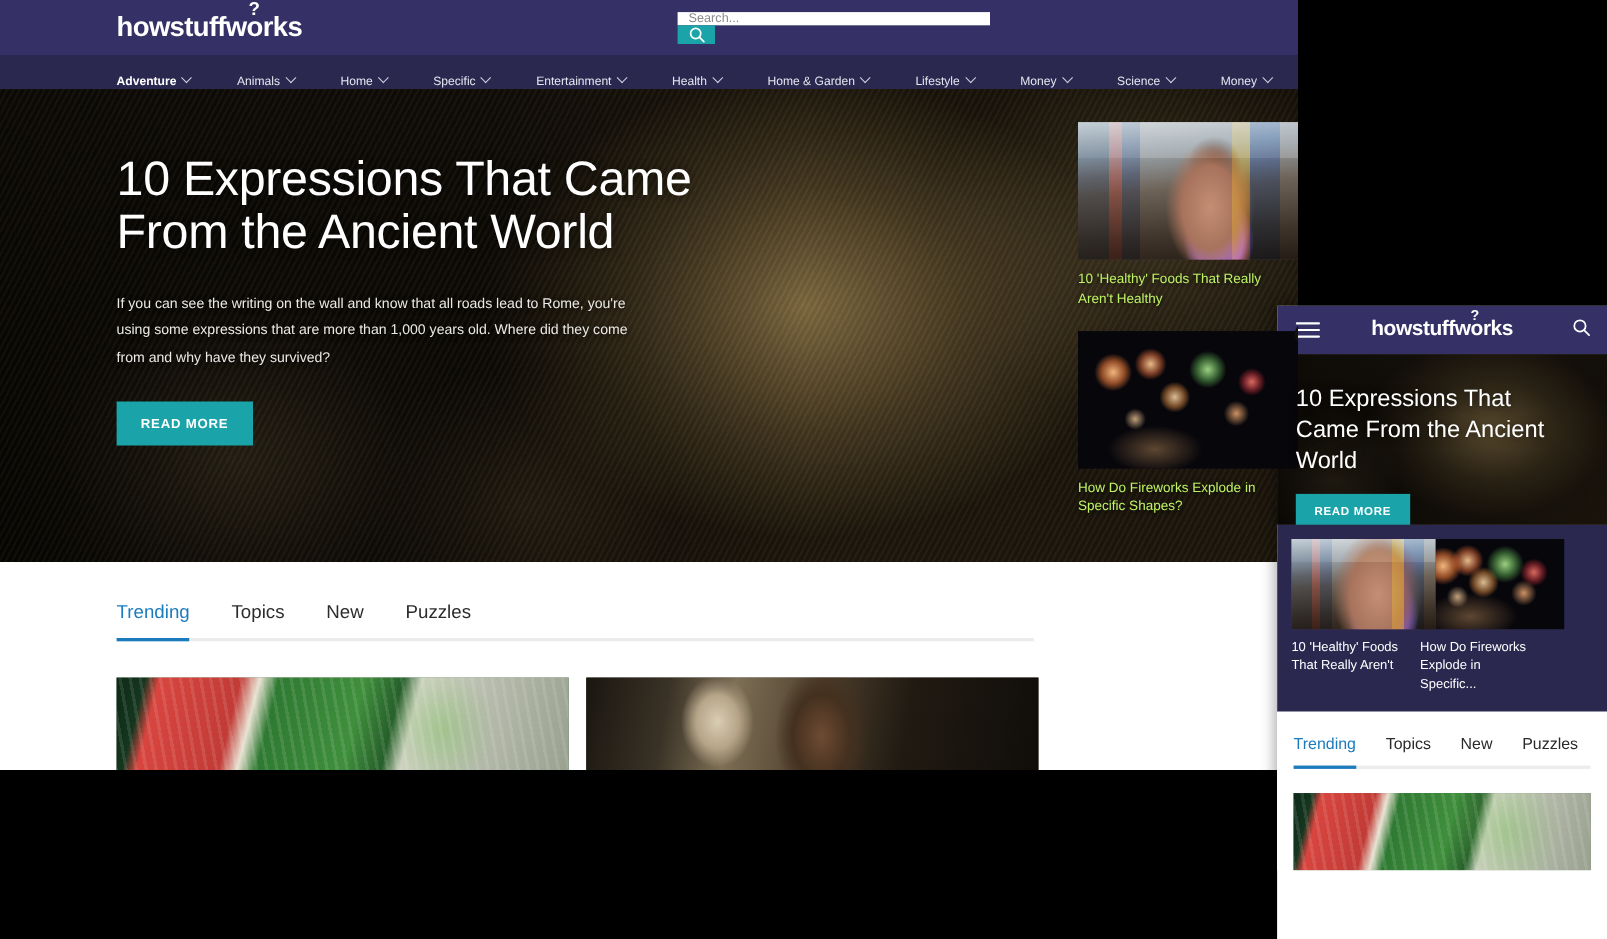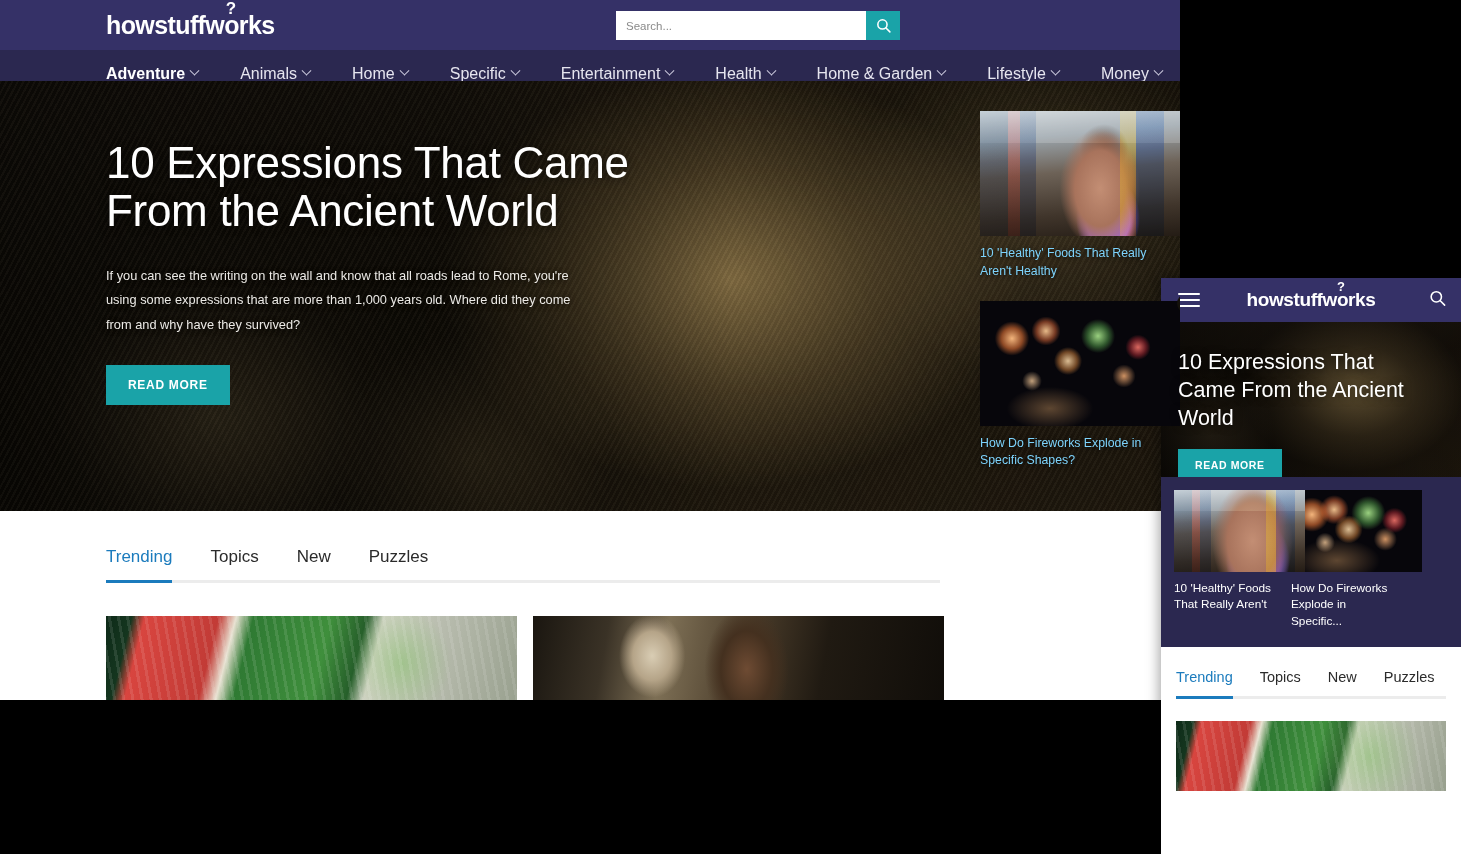--- a/index.html
+++ b/index.html
@@ -38,20 +38,21 @@
   .logo .qmark {
     position: absolute;
     right: 39px; top: -11px;
     font-size: 17px; font-weight: 700;
     line-height: 1;
   }
   .searchwrap {
     position: absolute; right: 280px; top: 11px;
     width: 284px; height: 29px;
     display: flex;
+    flex-direction: column;
   }
   .searchwrap input {
     flex: 1; border: none; outline: none;
     background: #fff;
     padding: 0 10px;
     font-family: "Liberation Sans", sans-serif;
     font-size: 11.5px; color: #333;
   }
   .searchwrap input::placeholder { color: #8a8a8a; }
   .searchbtn {
@@ -62,21 +63,21 @@
 
   
   .navbar {
     height: 31px; background: #2b2850;
     display: flex; align-items: center;
     padding-left: 106px;
     gap: 0px;
   }
   .navitem {
     color: #e6e5ef;
-    font-size: 16px;
+    font-size: 11px;
     display: flex; align-items: center; gap: 6px;
     margin-right: 42px;
     cursor: pointer; white-space: nowrap; margin-top: 16px;
   }
   .navitem.active { color: #fff; font-weight: 700; }
   .chev {
     display: inline-block;
     width: 7px; height: 7px;
     border-right: 1.4px solid #cfcde0;
     border-bottom: 1.4px solid #cfcde0;
@@ -143,21 +144,21 @@
     position: absolute; right: -10px; top: 30px;
     width: 210px; z-index: 3;
   }
   .sidecard { margin-bottom: 20px; cursor: pointer; }
   .sidecard .thumb {
     width: 200px; height: 125px;
     background-size: cover; background-position: center;
   }
   .sidecard .cap {
     margin-top: 9px;
-    color: #7dd3fc; font-size: 12.3px; line-height: 1.45;
+    color: #bef264; font-size: 12.3px; line-height: 1.45;
     width: 190px;
     text-shadow: 0 1px 5px rgba(0,0,0,.8);
   }
   .arrow-next {
     position: absolute; right: -8px; top: 182px;
     width: 21px; height: 21px; border-radius: 50%;
     background: #14110c;
     display: flex; align-items: center; justify-content: center;
     z-index: 5; cursor: pointer;
   }

